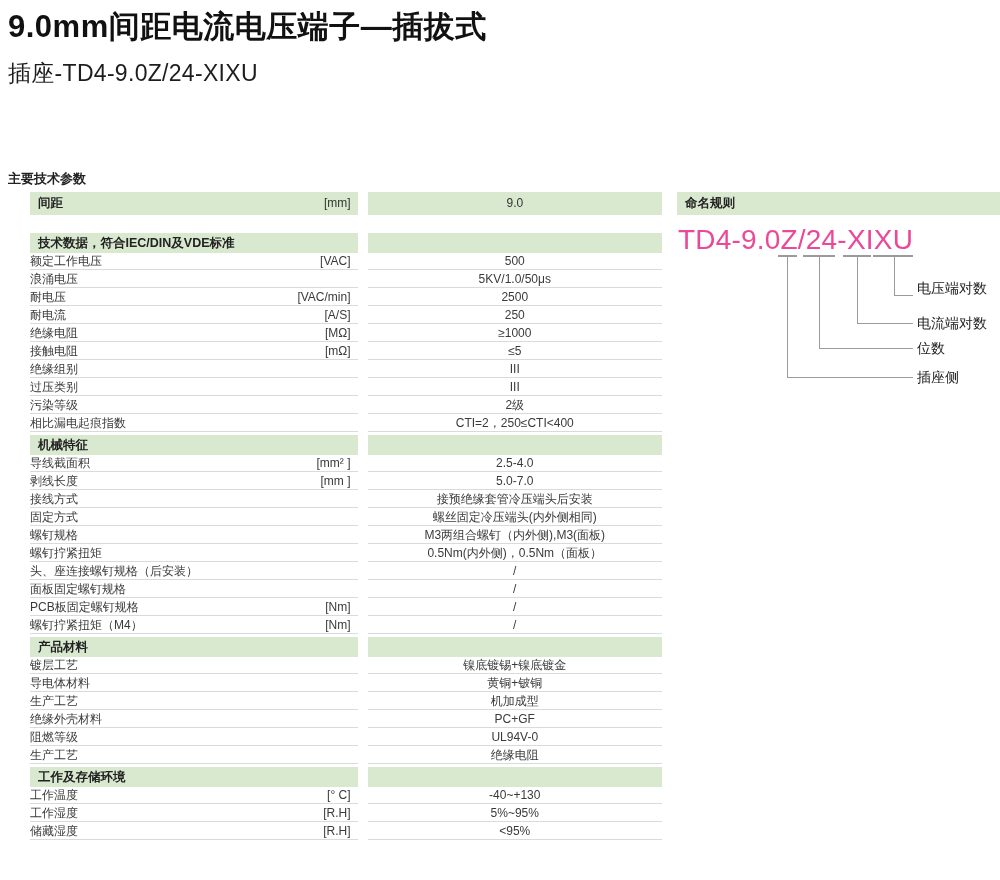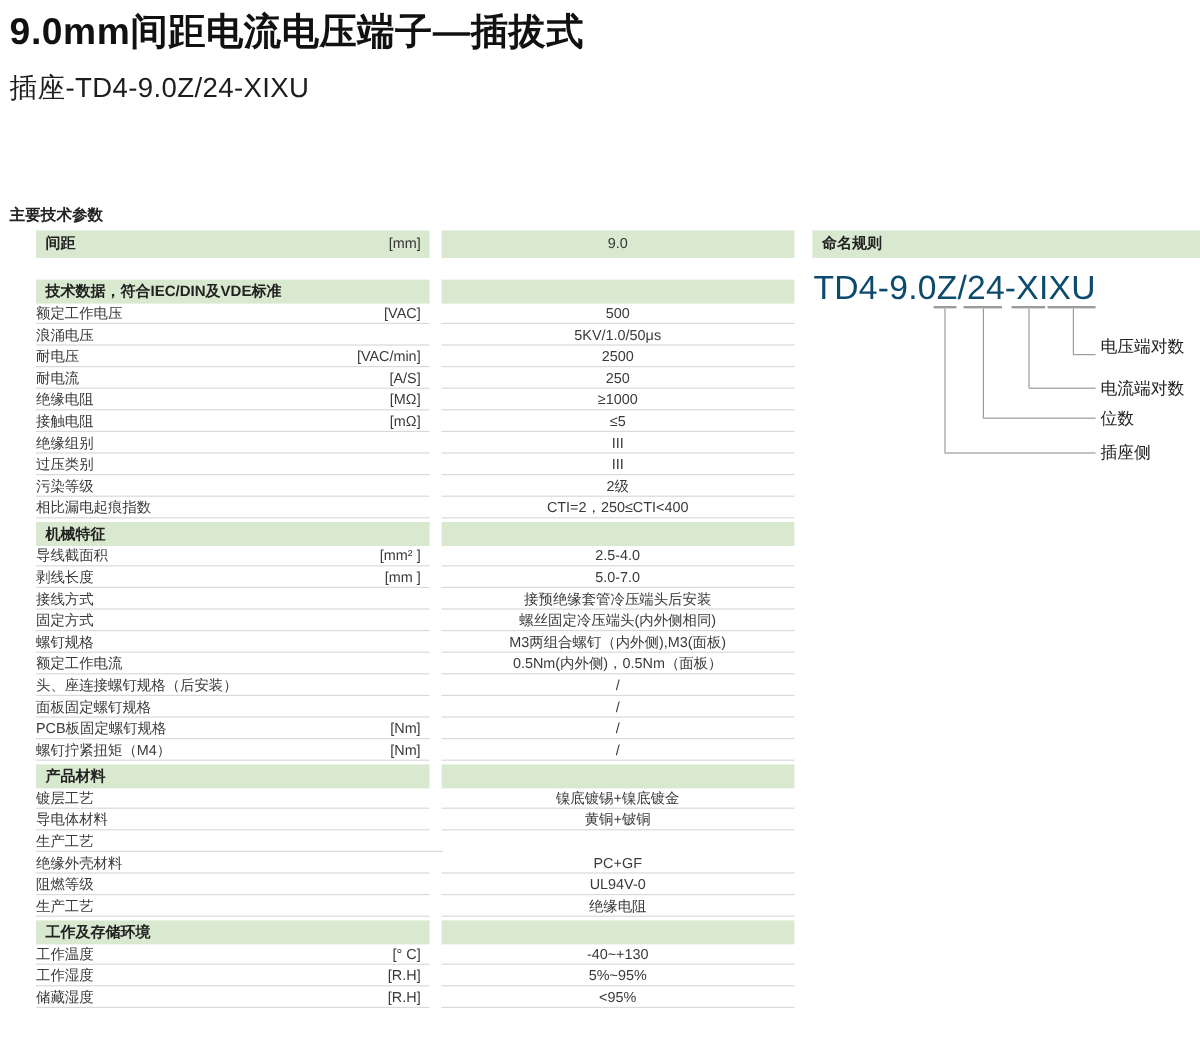--- a/index.html
+++ b/index.html
@@ -51,21 +51,21 @@
   .data-row .unit { color:#3a3a3a; }
 
   
   .naming-panel { position:absolute; left:677px; top:192px; width:323px; height:400px; }
   .naming-band {
     position:absolute; left:0; top:0; width:323px; height:23px; line-height:23px;
     background:#d9e9cf; padding-left:8px; font-size:12.5px; font-weight:bold; color:#222;
   }
   .part-number {
     position:absolute; left:1px; top:32px;
-    font-size:28px; color:#0c4a6e; letter-spacing:0.2px; white-space:nowrap;
+    font-size:28px; color:#ec4899; letter-spacing:0.2px; white-space:nowrap;
   }
   .useg { position:absolute; top:63px; height:2px; background:#9b9b9b; }
   .useg.s1 { left:101px; width:19px; }
   .useg.s2 { left:126px; width:32px; }
   .useg.s3 { left:166px; width:28px; }
   .useg.s4 { left:196px; width:40px; }
 
   .vline { position:absolute; width:1px; background:#9b9b9b; top:65px; }
   .vline.v1 { left:110px; height:120px; }
   .vline.v2 { left:142px; height:91px; }
@@ -230,21 +230,21 @@
   <div class="trow data-row">
     <div class="c1">
       <span class="lbl">螺钉规格</span>
       <span class="unit"></span>
     </div>
     <div class="c2">M3两组合螺钉（内外侧),M3(面板)</div>
   </div>
 
   <div class="trow data-row">
     <div class="c1">
-      <span class="lbl">额定工作电流</span>
+      <span class="lbl">螺钉拧紧扭矩</span>
       <span class="unit"></span>
     </div>
     <div class="c2">0.5Nm(内外侧)，0.5Nm（面板）</div>
   </div>
 
   <div class="trow data-row">
     <div class="c1">
       <span class="lbl">头、座连接螺钉规格（后安装）</span>
       <span class="unit"></span>
     </div>
@@ -294,20 +294,21 @@
       <span class="unit"></span>
     </div>
     <div class="c2">黄铜+铍铜</div>
   </div>
 
   <div class="trow data-row">
     <div class="c1">
       <span class="lbl">生产工艺</span>
       <span class="unit"></span>
     </div>
+    <div class="c2">机加成型</div>
   </div>
 
   <div class="trow data-row">
     <div class="c1">
       <span class="lbl">绝缘外壳材料</span>
       <span class="unit"></span>
     </div>
     <div class="c2">PC+GF</div>
   </div>
 

